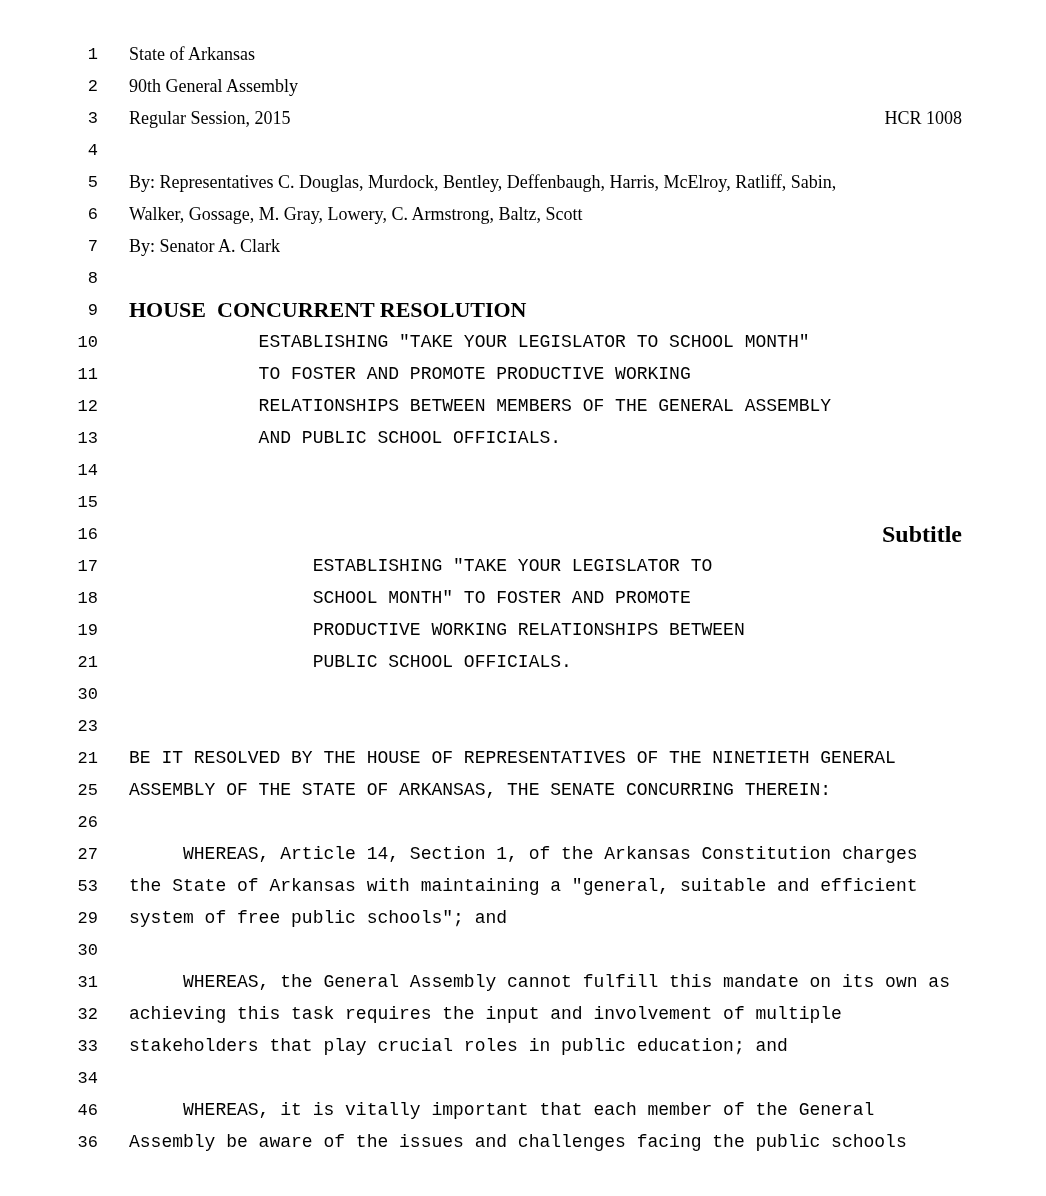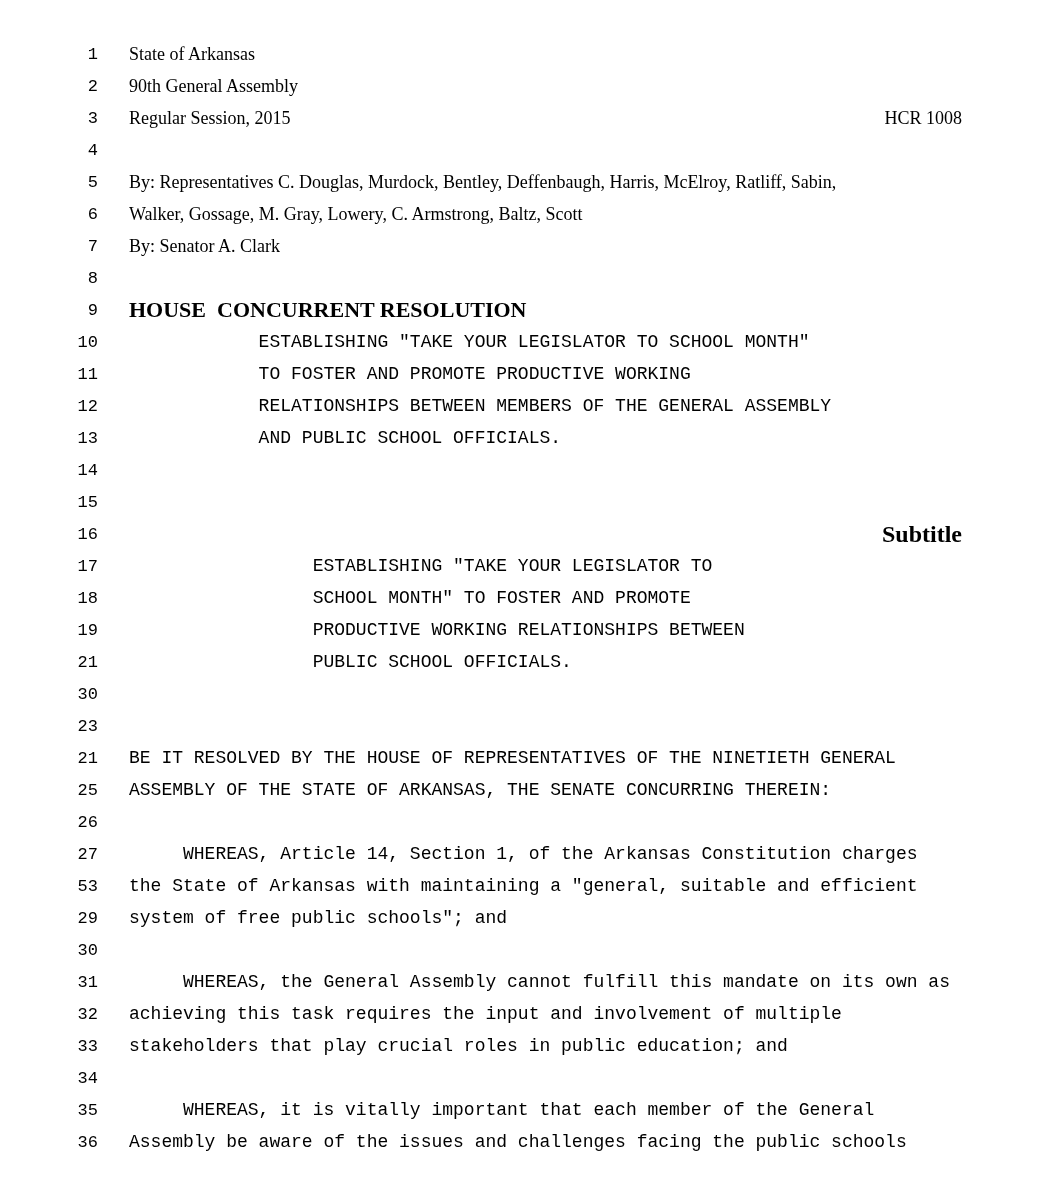--- a/index.html
+++ b/index.html
@@ -199,21 +199,21 @@
       </div>
       <div class="line role-body">
         <span class="num">33</span>
         <span class="text">stakeholders that play crucial roles in public education; and</span>
       </div>
       <div class="line role-body">
         <span class="num">34</span>
         <span class="text"></span>
       </div>
       <div class="line role-body">
-        <span class="num">35</span>
+        <span class="num">46</span>
         <span class="text">     WHEREAS, it is vitally important that each member of the General</span>
       </div>
       <div class="line role-body">
         <span class="num">36</span>
         <span class="text">Assembly be aware of the issues and challenges facing the public schools</span>
       </div>
     </div>
 </div>
 
 </body></html>

